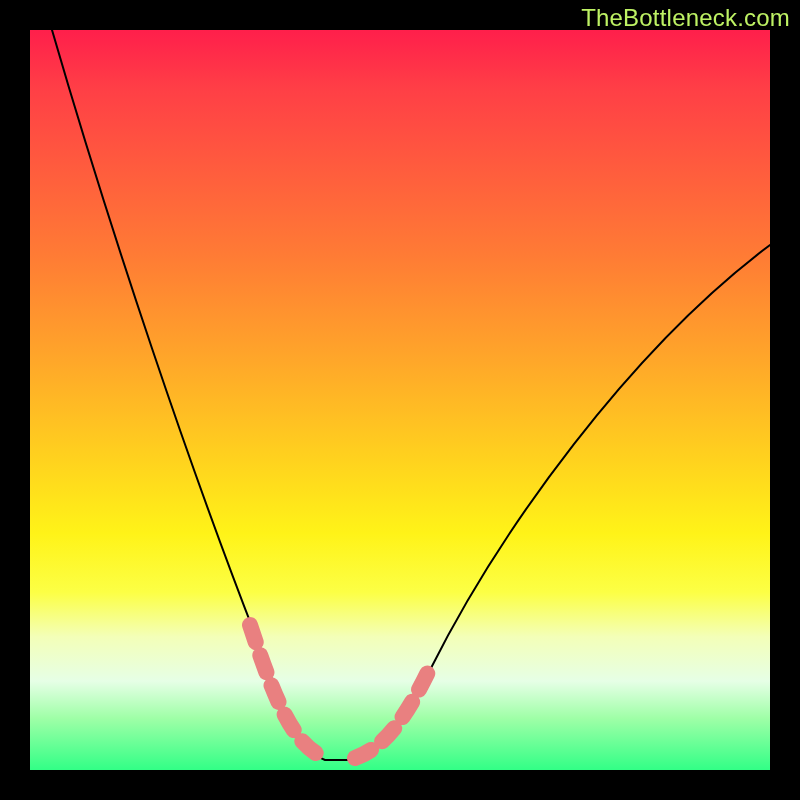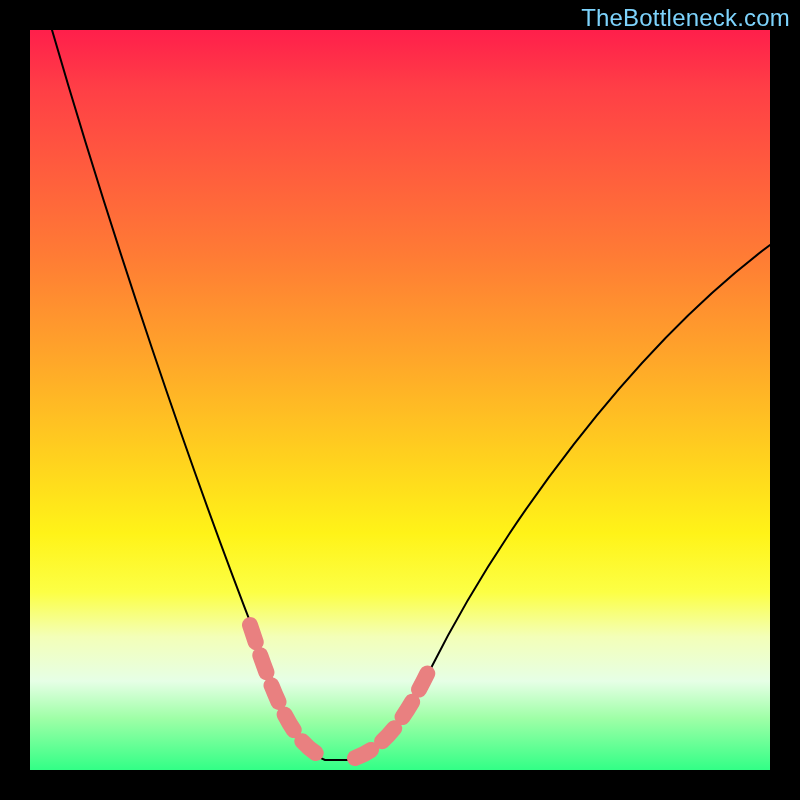--- a/index.html
+++ b/index.html
@@ -14,21 +14,21 @@
   .stage {
     position: relative;
     width: 800px;
     height: 800px;
     background: #000000;
   }
   .watermark {
     position: absolute;
     top: 4px;
     right: 10px;
-    color: #7dd3fc;
+    color: #bef264;
     font-size: 24px;
     font-weight: 400;
     letter-spacing: 0.2px;
     z-index: 20;
     user-select: none;
     text-align: right;
   }
   .plot {
     position: absolute;
     left: 30px;

